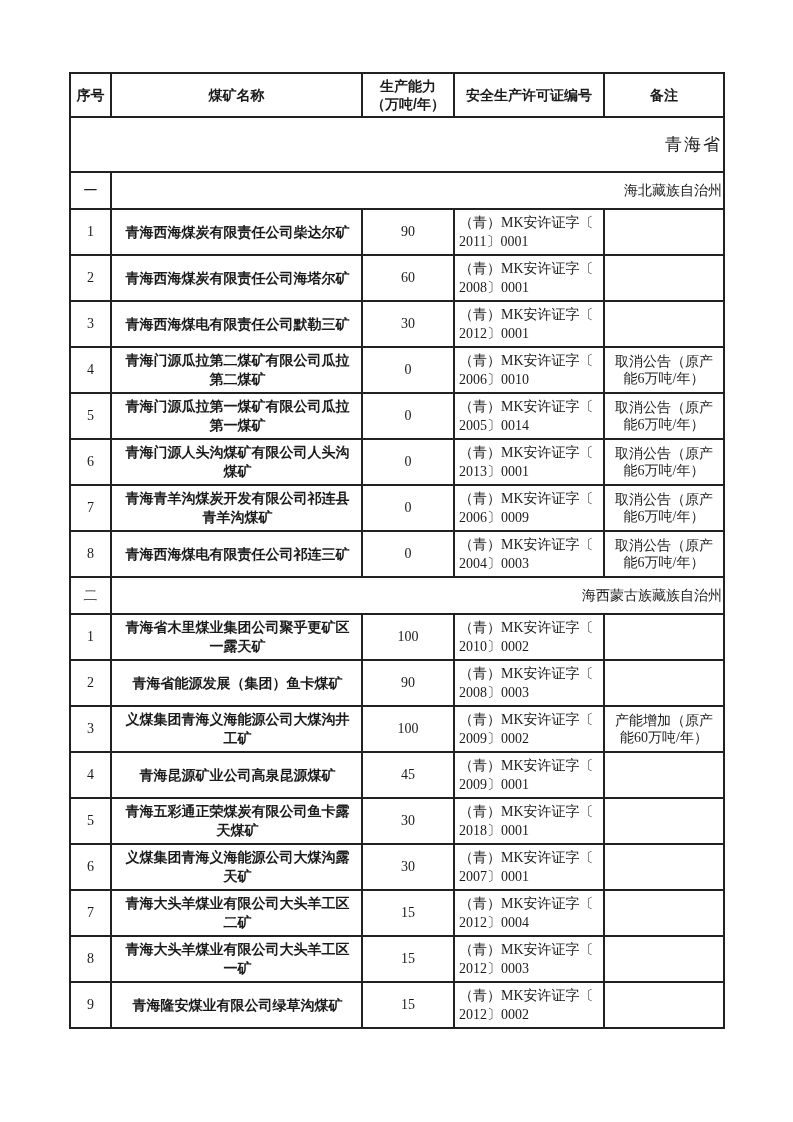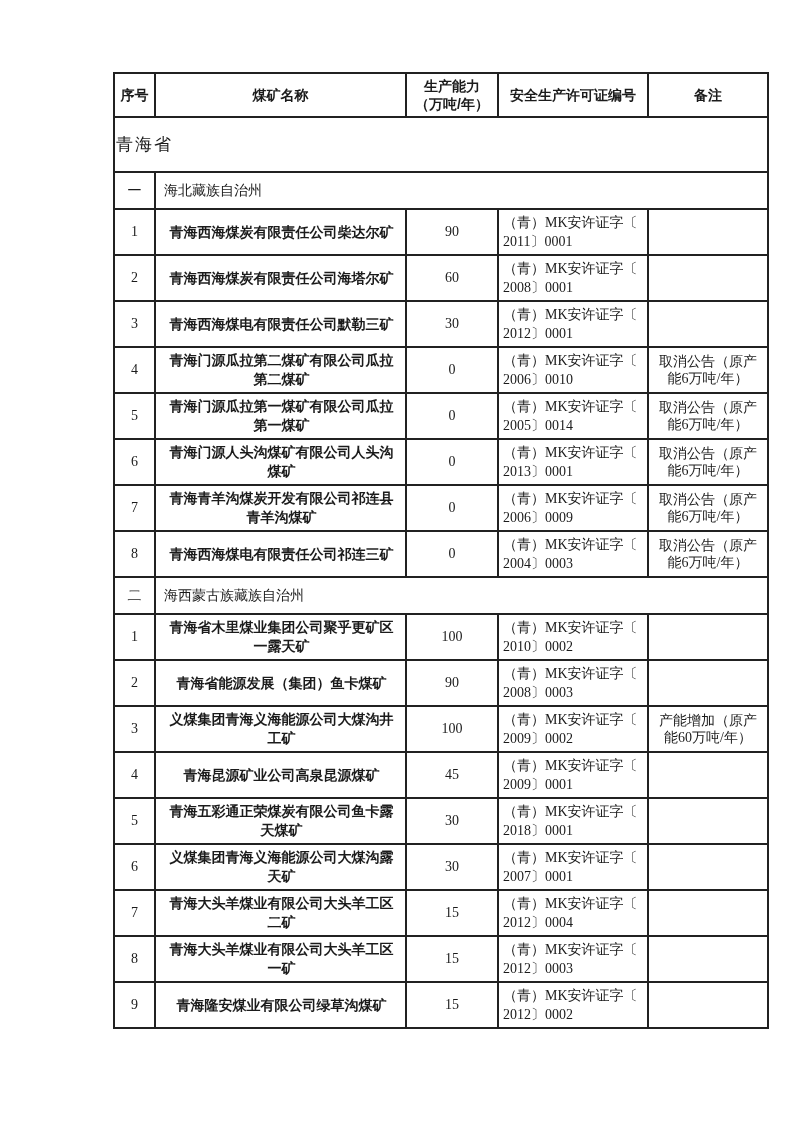--- a/index.html
+++ b/index.html
@@ -17,52 +17,51 @@
     color: #1b1b1b;
   }
   table.mines {
     position: absolute;
     left: 69px;
     top: 72px;
     width: 654px;
     border-collapse: collapse;
     table-layout: fixed;
     color: #1b1b1b;
-    margin-left: 44px;
   }
   table.mines th,
   table.mines td {
     border: 2px solid #212121;
     vertical-align: middle;
     overflow: hidden;
   }
   table.mines th {
     height: 40px;
     font-size: 14px;
     font-weight: bold;
     text-align: center;
     line-height: 18px;
     padding: 1px 2px;
     font-family: "Liberation Sans", "DejaVu Sans", sans-serif;
   }
   td.c-province {
     height: 51px;
     font-size: 17px;
-    text-align: left;
+    text-align: right;
     letter-spacing: 2px;
   }
   tr.section td {
     height: 33px;
     font-size: 14px;
   }
   td.sec-idx {
     text-align: center;
   }
   td.sec-name {
-    text-align: left;
+    text-align: right;
     padding-left: 8px;
   }
   tr.data td {
     height: 40px;
     font-size: 14px;
   }
   td.c-no {
     text-align: center;
   }
   td.c-name {

